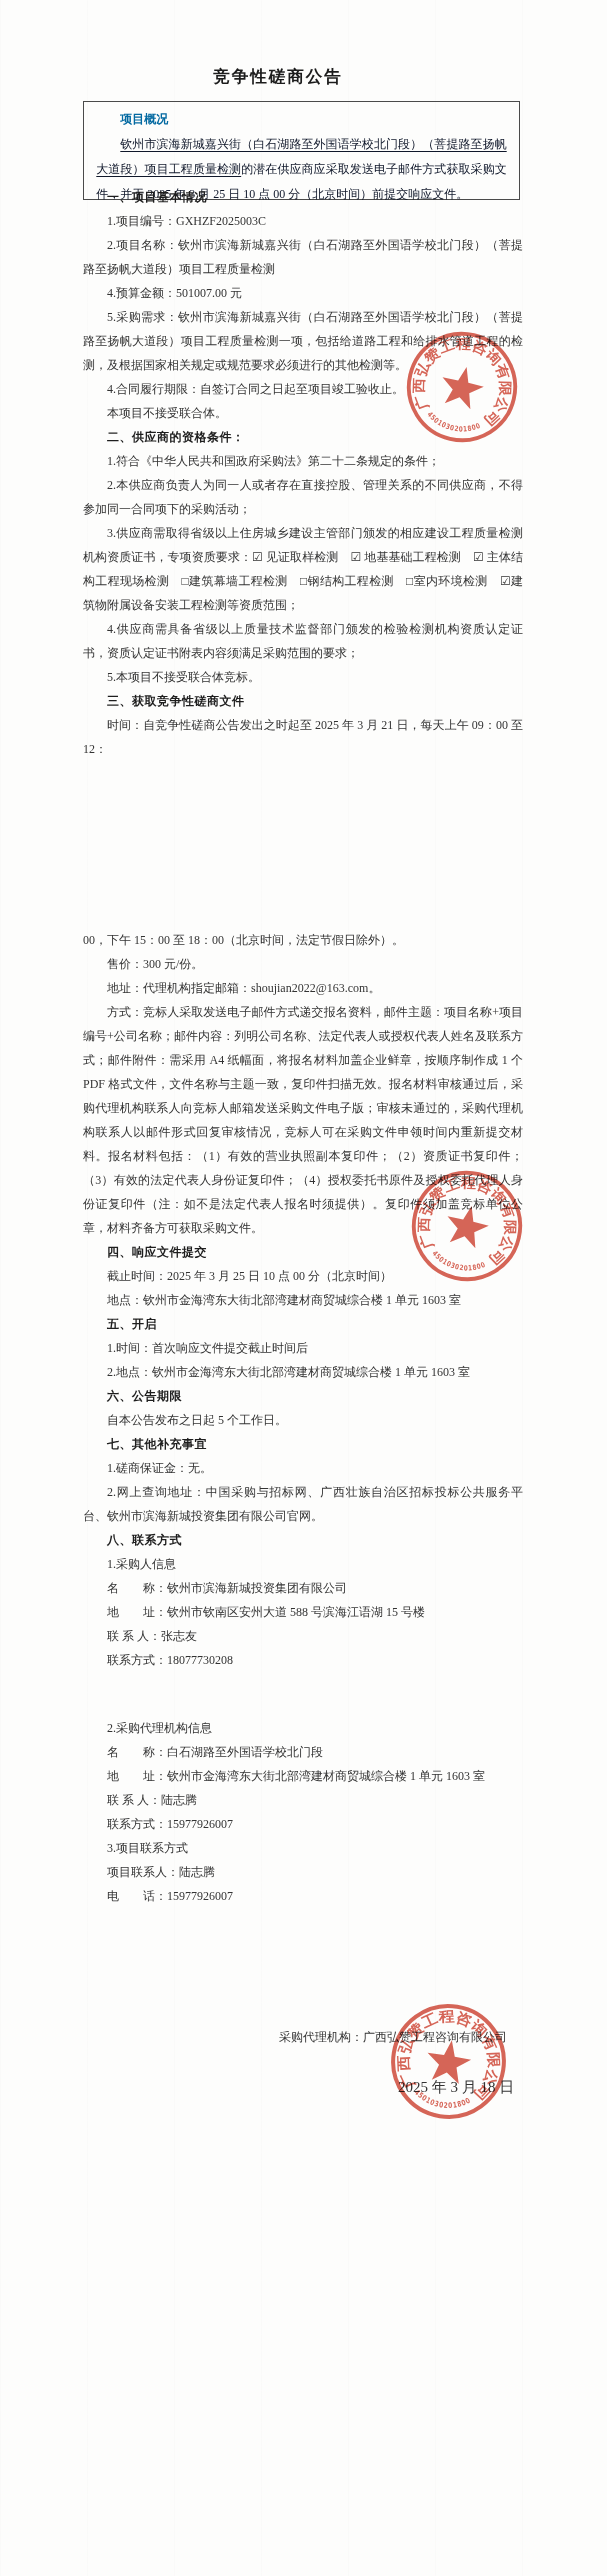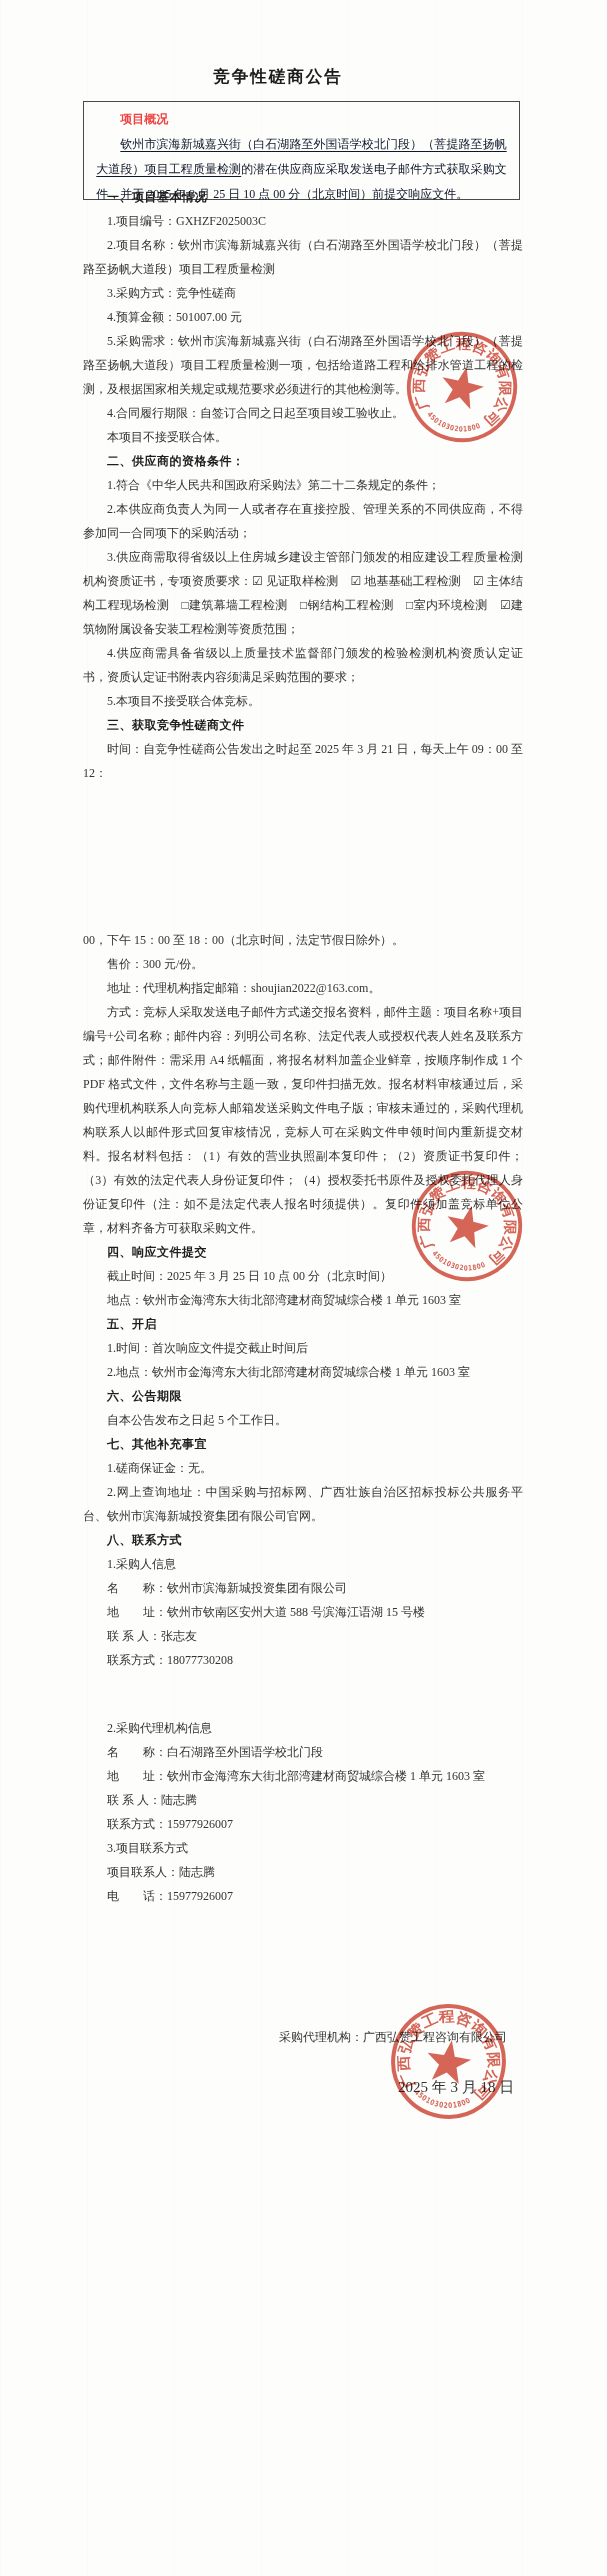--- a/index.html
+++ b/index.html
@@ -17,21 +17,21 @@
     font-size:16.6px;font-weight:700;letter-spacing:1.9px;color:#1c1c1c;
   }
   .overview-box{
     position:absolute;top:101px;left:83px;width:437px;height:99px;
     border:0.9px solid #4a4a4a;box-sizing:border-box;
     padding:4.7px 12.3px 0 12.3px;
     font-size:12px;line-height:25px;
   }
   .overview-label{
     font-family:"Liberation Sans","DejaVu Sans",sans-serif;
-    font-weight:700;color:#ef4444;text-indent:2em;margin:0;
+    font-weight:700;color:#0369a1;text-indent:2em;margin:0;
   }
   .overview-para{margin:0;text-indent:2em;text-align:justify;color:#0f172a;}
   .u{text-decoration:underline;text-underline-offset:2.8px;}
   .page-body{
     position:absolute;left:83px;width:440px;
     font-size:12px;line-height:24px;text-align:justify;color:#333;
   }
   #body1{top:185px;}
   #body2{top:928px;}
   #body3{top:1716px;}
@@ -66,21 +66,20 @@
 
 <div class="overview-box">
   <p class="overview-label">项目概况</p>
   <p class="overview-para"><span class="u">钦州市滨海新城嘉兴街（白石湖路至外国语学校北门段）（菩提路至扬帆大道段）项目工程质量检测</span><span>的潜在供应商应采取发送电子邮件方式获取采购文件，并于 2025 年 3 月 25 日 10 点 00 分（北京时间）前提交响应文件。</span></p>
 </div>
 
 <div class="page-body" id="body1">
   <p class="h">一、项目基本情况</p>
   <p>1.项目编号：GXHZF2025003C</p>
   <p>2.项目名称：钦州市滨海新城嘉兴街（白石湖路至外国语学校北门段）（菩提路至扬帆大道段）项目工程质量检测</p>
-  <p>3.采购方式：竞争性磋商</p>
   <p>4.预算金额：501007.00 元</p>
   <p>5.采购需求：钦州市滨海新城嘉兴街（白石湖路至外国语学校北门段）（菩提路至扬帆大道段）项目工程质量检测一项，包括给道路工程和给排水管道工程的检测，及根据国家相关规定或规范要求必须进行的其他检测等。</p>
   <p>4.合同履行期限：自签订合同之日起至项目竣工验收止。</p>
   <p>本项目不接受联合体。</p>
   <p class="h">二、供应商的资格条件：</p>
   <p>1.符合《中华人民共和国政府采购法》第二十二条规定的条件；</p>
   <p>2.本供应商负责人为同一人或者存在直接控股、管理关系的不同供应商，不得参加同一合同项下的采购活动；</p>
   <p>3.供应商需取得省级以上住房城乡建设主管部门颁发的相应建设工程质量检测机构资质证书，专项资质要求：☑ 见证取样检测　☑ 地基基础工程检测　☑ 主体结构工程现场检测　□建筑幕墙工程检测　□钢结构工程检测　□室内环境检测　☑建筑物附属设备安装工程检测等资质范围；</p>
   <p>4.供应商需具备省级以上质量技术监督部门颁发的检验检测机构资质认定证书，资质认定证书附表内容须满足采购范围的要求；</p>
   <p>5.本项目不接受联合体竞标。</p>

